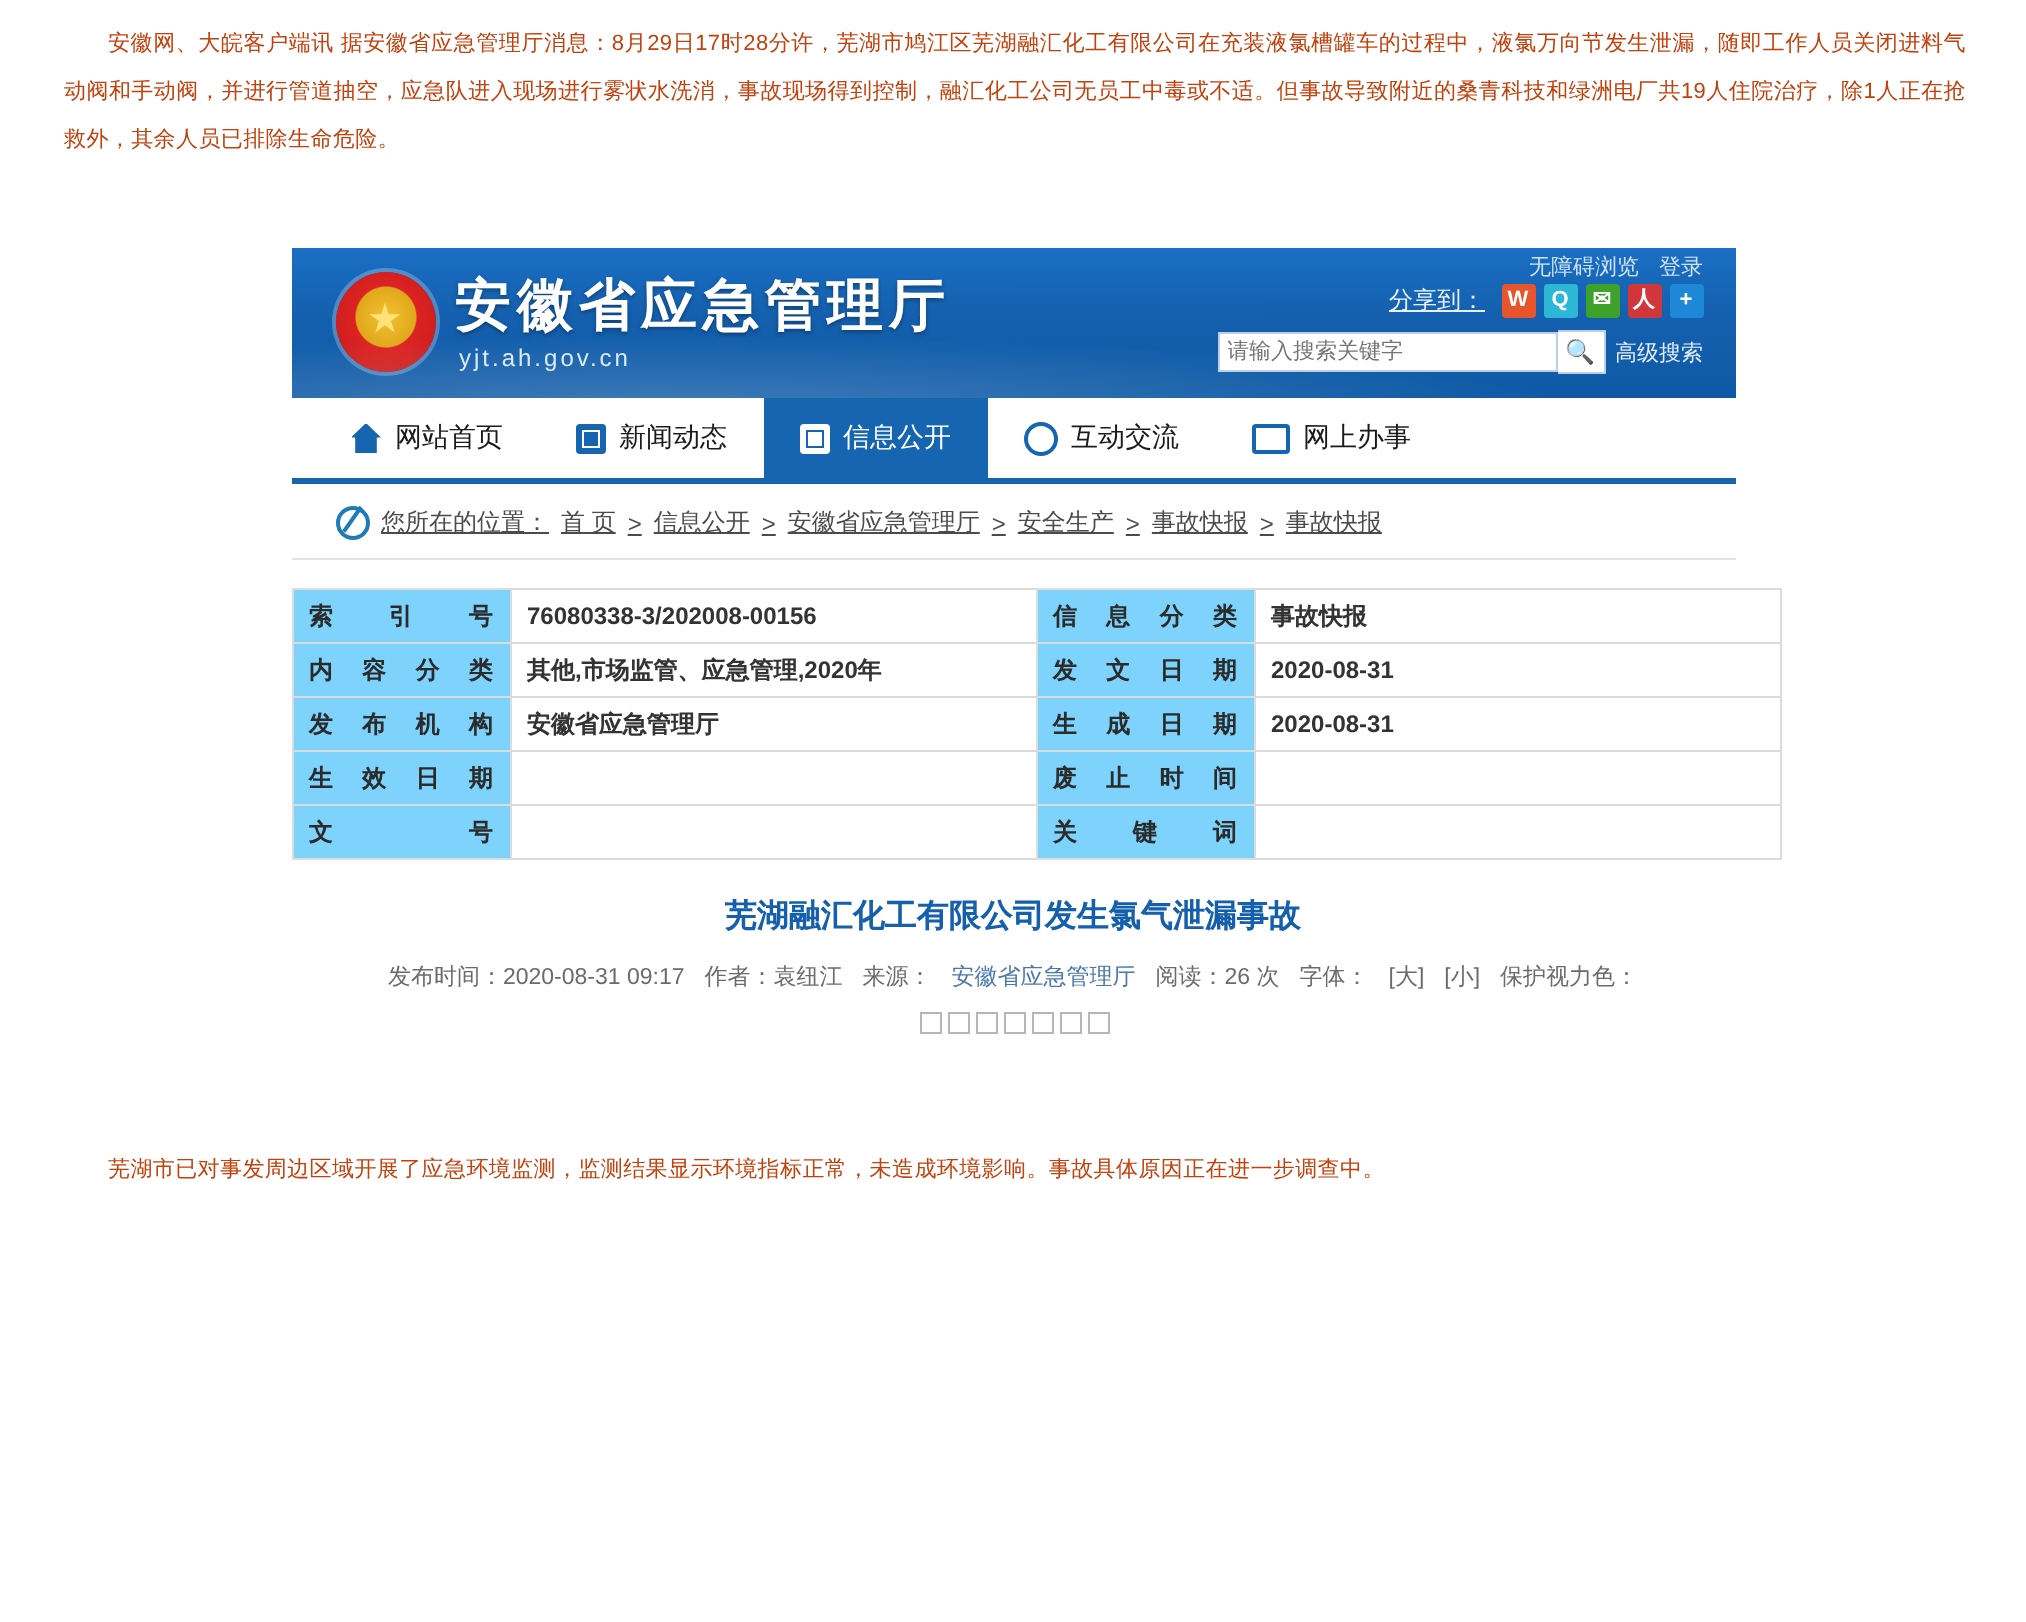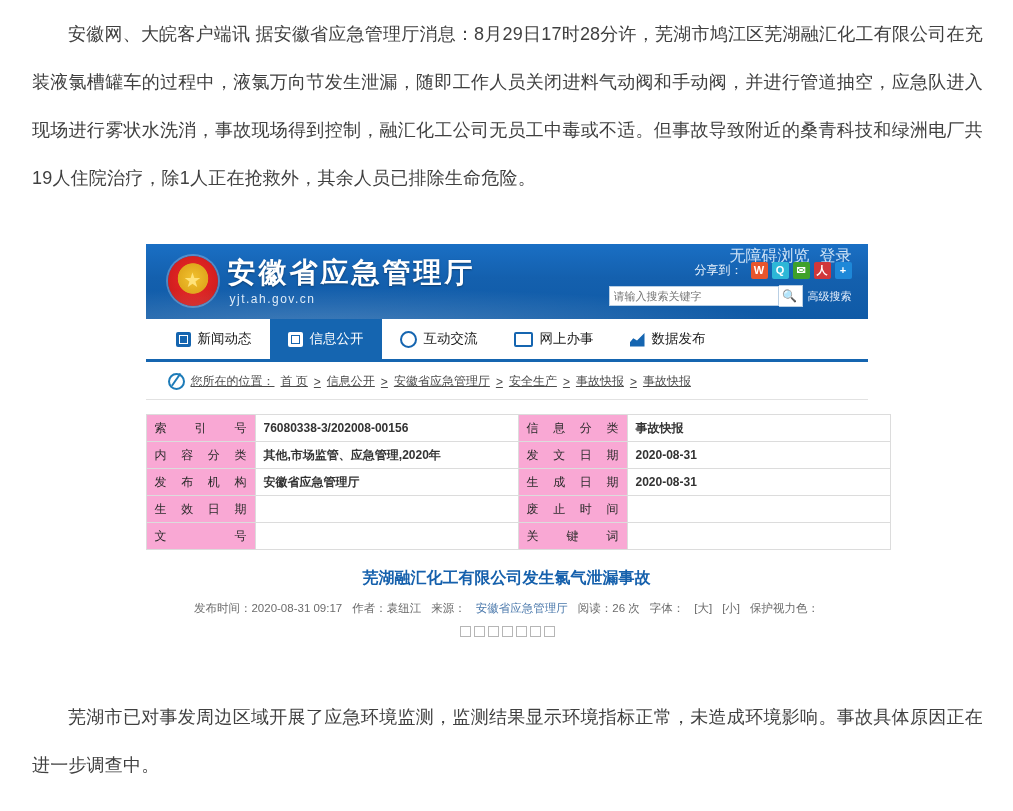--- a/index.html
+++ b/index.html
@@ -9,23 +9,23 @@
   }
   body {
     width: 1013px;
     height: 811px;
     font-family: "Liberation Sans", sans-serif;
     color: #000;
     position: relative;
     overflow: hidden;
   }
   .article-para {
-    font-size: 18px;
-    line-height: 48px;
-    color: #404040;
+    font-size: 11px;
+    line-height: 24px;
+    color: #c2410c;
     text-indent: 2em;
     margin: 0;
     padding: 0 30px 0 32px;
     text-align: justify;
     letter-spacing: 0.2px;
   }
   .top-para {
     padding-top: 10px;
   }
   .bottom-para {
@@ -99,20 +99,21 @@
     right: 16px;
     top: 18px;
     display: flex;
     align-items: center;
     gap: 4px;
   }
   .share-label {
     color: #e9f2fb;
     font-size: 12px;
     margin-right: 4px;
+    text-decoration: underline;
   }
   .share-ic {
     width: 17px;
     height: 17px;
     border-radius: 2px;
     display: inline-block;
     font-size: 11px;
     line-height: 17px;
     text-align: center;
     color: #fff;
@@ -121,21 +122,21 @@
   .sh1 { background: #e8552d; }
   .sh2 { background: #2db7d7; }
   .sh3 { background: #3ea12a; }
   .sh4 { background: #d1373a; }
   .sh6 { background: #1e88d8; }
   .top-links {
     position: absolute;
     right: 16px;
     top: 2px;
     color: #cfe3f6;
-    font-size: 16px;
+    font-size: 11px;
     display: flex;
     gap: 10px;
   }
   .search-box {
     position: absolute;
     right: 16px;
     top: 41px;
     display: flex;
     align-items: center;
   }
@@ -278,25 +279,26 @@
     color: #333;
     table-layout: fixed;
   }
   .info-table td {
     border: 1px solid #dcdcdc;
     height: 26px;
     padding: 0 8px;
     vertical-align: middle;
   }
   .lbl {
-    background: #f9a8d4;
+    background: #7dd3fc;
     width: 92px;
     text-align: justify;
     text-align-last: justify;
     color: #2b2b2b;
+    font-weight: bold;
   }
   .val { width: 246px; font-weight: bold; }
 
   .doc-title {
     text-align: center;
     color: #1560ac;
     font-size: 16px;
     font-weight: bold;
     margin-top: 18px;
   }
@@ -354,38 +356,38 @@
 
     <div class="search-box">
       <input class="search-input" placeholder="请输入搜索关键字" style="">
       <div class="search-btn">🔍</div>
       <span class="adv-search">高级搜索</span>
     </div>
   </div>
 
   <div class="nav-bar">
     <div class="nav-item">
+      <span class="nav-ic ic-home"></span>
+      <span>网站首页</span>
+    </div>
+    <div class="nav-item">
       <span class="nav-ic ic-news"></span>
       <span>新闻动态</span>
     </div>
     <div class="nav-item active">
       <span class="nav-ic ic-doc"></span>
       <span>信息公开</span>
     </div>
     <div class="nav-item">
       <span class="nav-ic ic-chat"></span>
       <span>互动交流</span>
     </div>
     <div class="nav-item">
       <span class="nav-ic ic-screen"></span>
       <span>网上办事</span>
-    </div>
-    <div class="nav-item">
-      <span class="nav-ic ic-chart"></span>
-      <span>数据发布</span>
     </div>
   </div>
 
   <div class="breadcrumb">
     <span class="bc-icon"></span>
     <span>您所在的位置：</span>
     <span>首 页</span>
     <span>&gt;</span>
     <span>信息公开</span>
     <span>&gt;</span>

